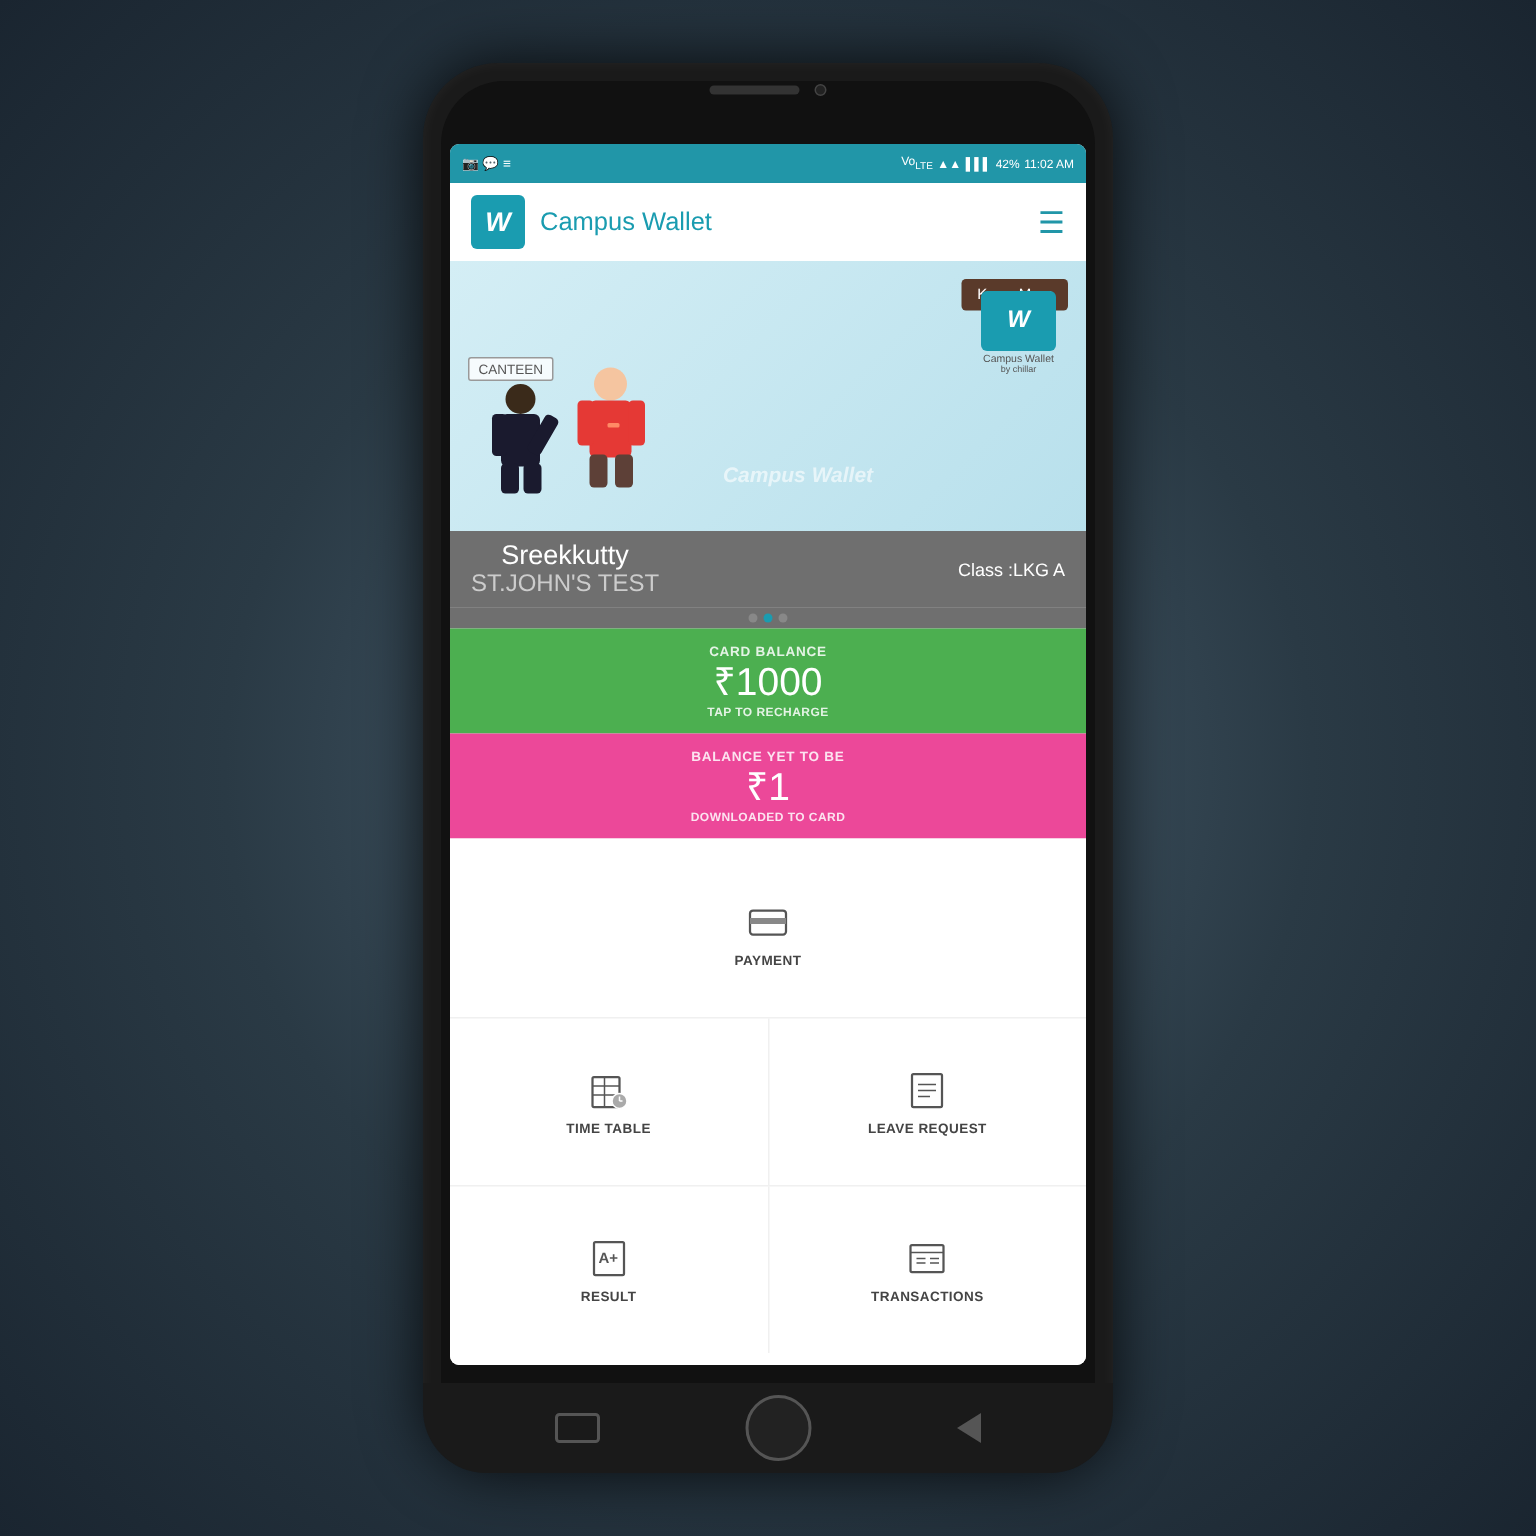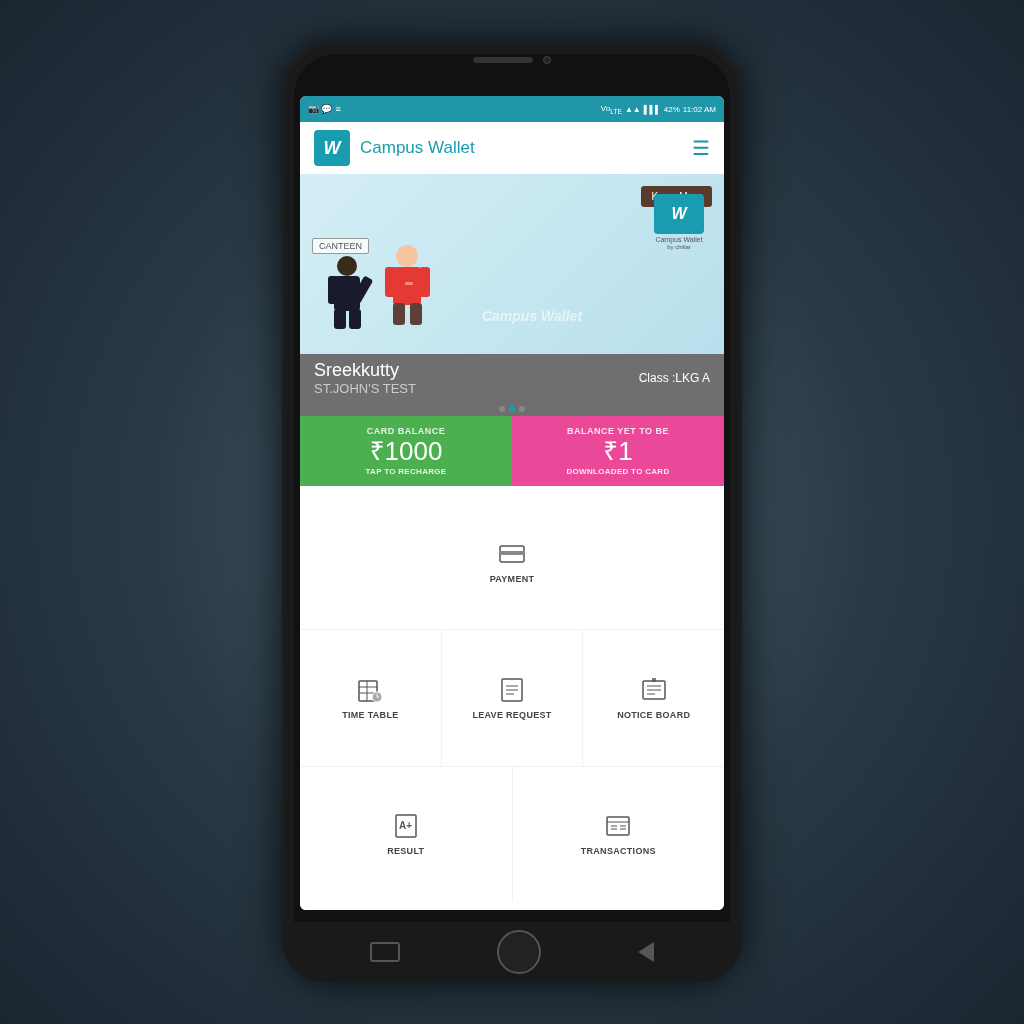--- a/index.html
+++ b/index.html
@@ -123,33 +123,34 @@
       position: absolute; top: 12px; right: 12px;
       background: #5a3a2a; color: white; font-size: 10px;
       padding: 5px 10px; border-radius: 3px; cursor: pointer;
     }
     
     .user-info-bar {
       background: rgba(0,0,0,0.55);
       padding: 6px 14px;
       display: flex; align-items: center; justify-content: space-between;
       flex-shrink: 0;
+      text-align: center;
     }
     .user-name { color: white; font-size: 18px; font-weight: 500; }
-    .user-school { color: #ccc; font-size: 13px; }
+    .user-school { color: #ccc; font-size: 16px; }
     .user-class { color: white; font-size: 12px; }
     .dots-indicator {
       display: flex; gap: 4px; justify-content: center;
       padding: 4px 0; background: rgba(0,0,0,0.55);
     }
     .dot { width: 6px; height: 6px; border-radius: 50%; background: #888; }
     .dot.active { background: #1a9cb0; }
     
     .balance-row {
-      display: flex; flex-shrink: 0;
+      display: flex; flex-shrink: 0; flex-direction: column;
     }
     .balance-card {
       flex: 1; padding: 10px 14px; text-align: center;
     }
     .balance-card.green { background: #4caf50; }
     .balance-card.teal { background: #ec4899; }
     .balance-label { color: rgba(255,255,255,0.85); font-size: 9px; letter-spacing: 0.5px; font-weight: 600; }
     .balance-amount { color: white; font-size: 26px; font-weight: normal; line-height: 1.2; }
     .balance-sub { color: rgba(255,255,255,0.85); font-size: 8px; letter-spacing: 0.3px; font-weight: 600; }
     
@@ -311,31 +312,20 @@
           </div>
           <div class="menu-item">
             <svg class="icon-svg" viewBox="0 0 28 28">
               <rect x="4" y="3" width="20" height="22" rx="1" stroke="#555" stroke-width="1.5" fill="none"></rect>
               <line x1="8" y1="10" x2="20" y2="10" stroke="#555" stroke-width="1"></line>
               <line x1="8" y1="14" x2="20" y2="14" stroke="#555" stroke-width="1"></line>
               <line x1="8" y1="18" x2="16" y2="18" stroke="#555" stroke-width="1"></line>
             </svg>
             <span class="menu-label">LEAVE REQUEST</span>
           </div>
-          <div class="menu-item">
-            <svg class="icon-svg" viewBox="0 0 28 28">
-              <rect x="3" y="5" width="22" height="18" rx="1" stroke="#555" stroke-width="1.5" fill="none"></rect>
-              <line x1="7" y1="10" x2="21" y2="10" stroke="#555" stroke-width="1"></line>
-              <line x1="7" y1="14" x2="21" y2="14" stroke="#555" stroke-width="1"></line>
-              <line x1="7" y1="18" x2="15" y2="18" stroke="#555" stroke-width="1"></line>
-              <line x1="13" y1="2" x2="13" y2="6" stroke="#555" stroke-width="1.5"></line>
-              <line x1="15" y1="2" x2="15" y2="6" stroke="#555" stroke-width="1.5"></line>
-            </svg>
-            <span class="menu-label">NOTICE BOARD</span>
-          </div>
         </div>
 
         <div class="menu-row">
           <div class="menu-item">
             <svg class="icon-svg" viewBox="0 0 28 28">
               <rect x="4" y="3" width="20" height="22" rx="1" stroke="#555" stroke-width="1.5" fill="none"></rect>
               <text x="7" y="17" font-size="10" fill="#555" font-weight="bold">A+</text>
             </svg>
             <span class="menu-label">RESULT</span>
           </div>

